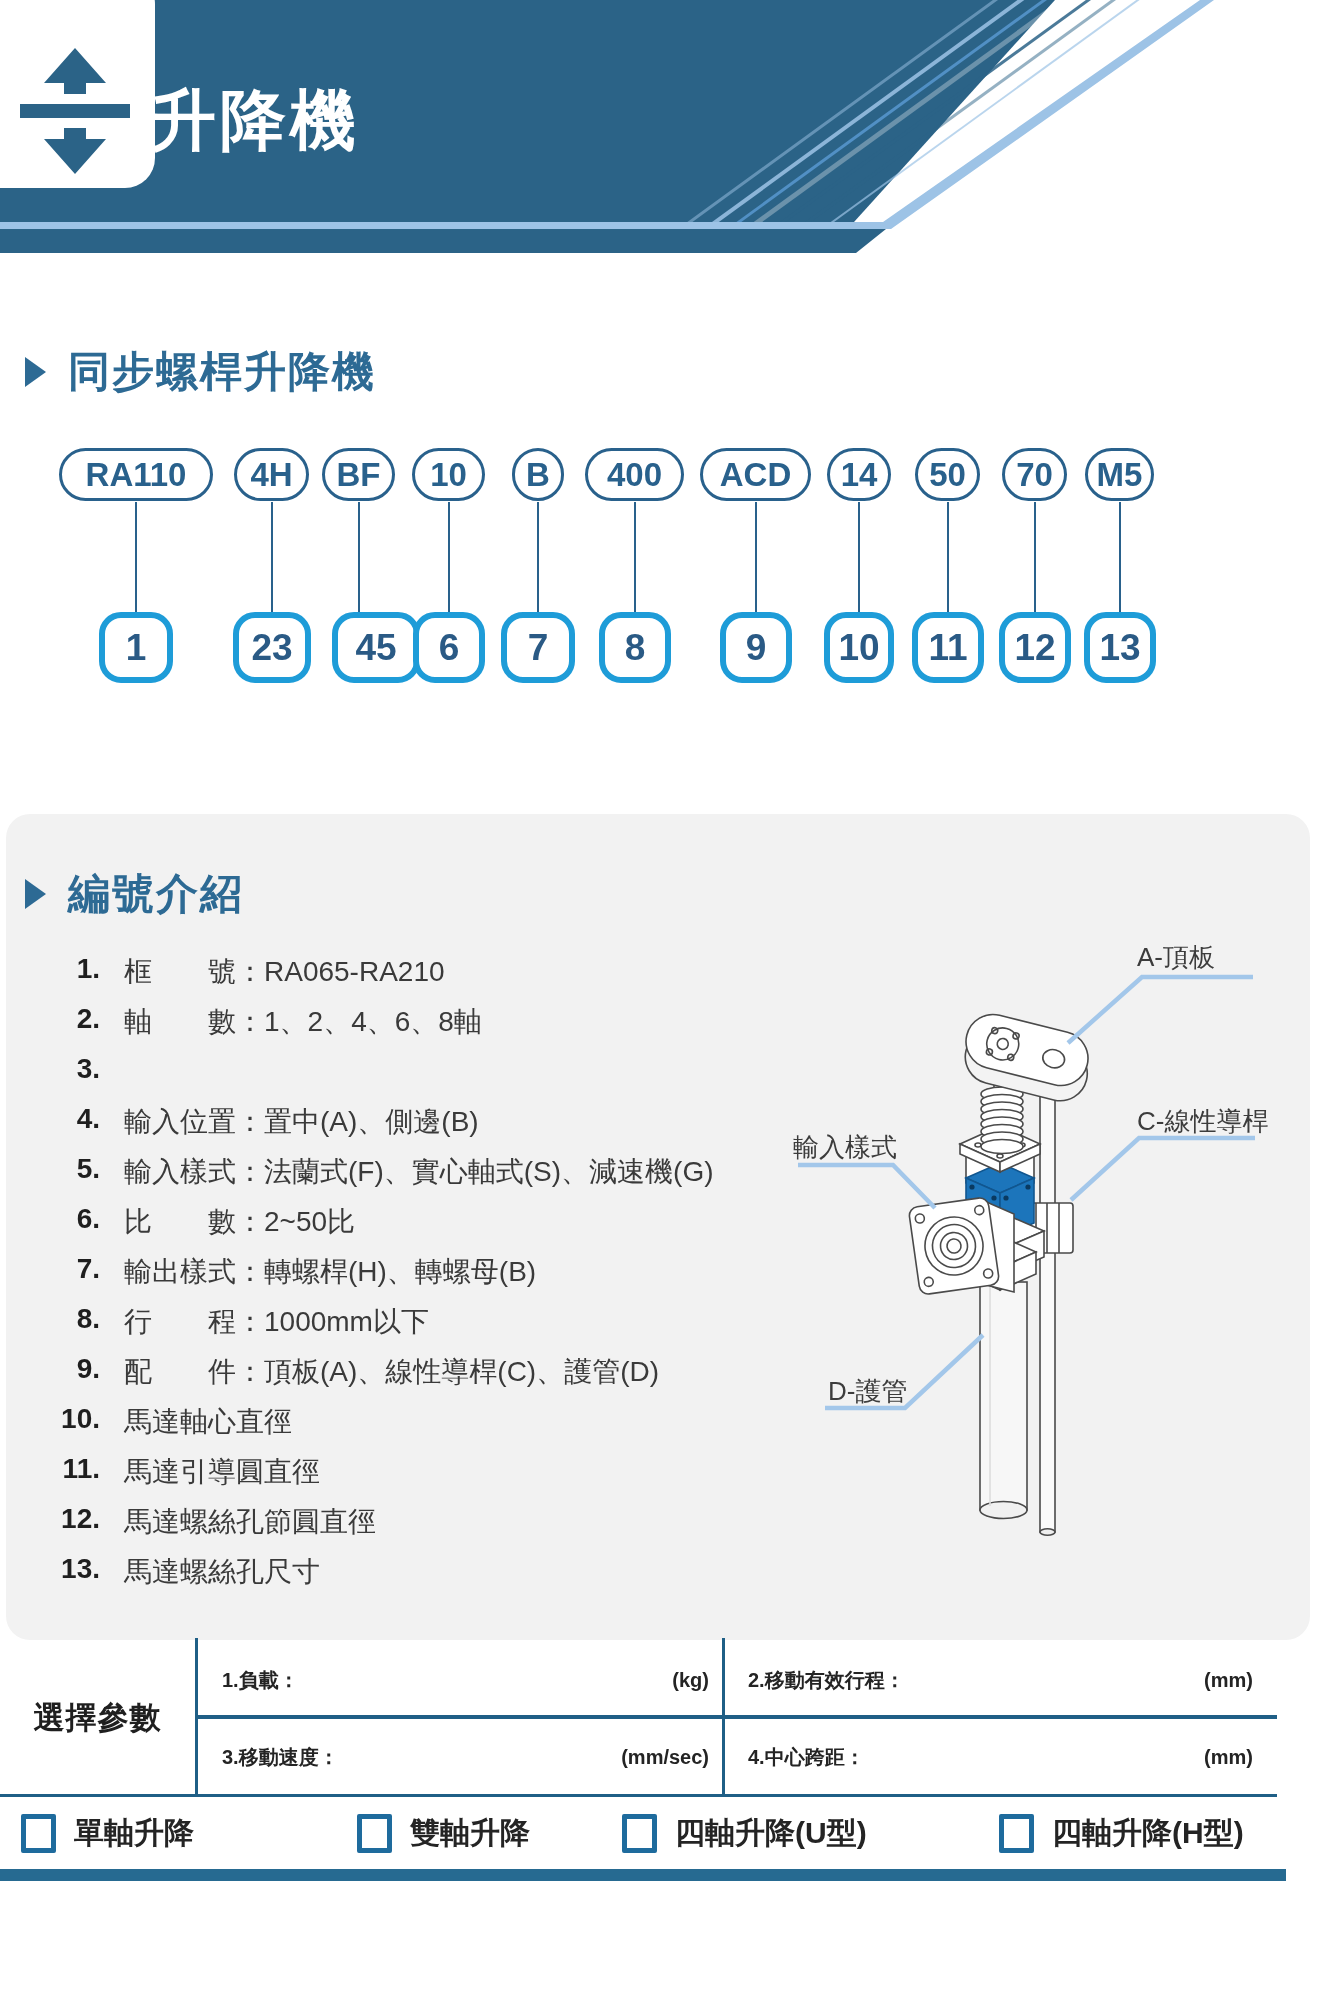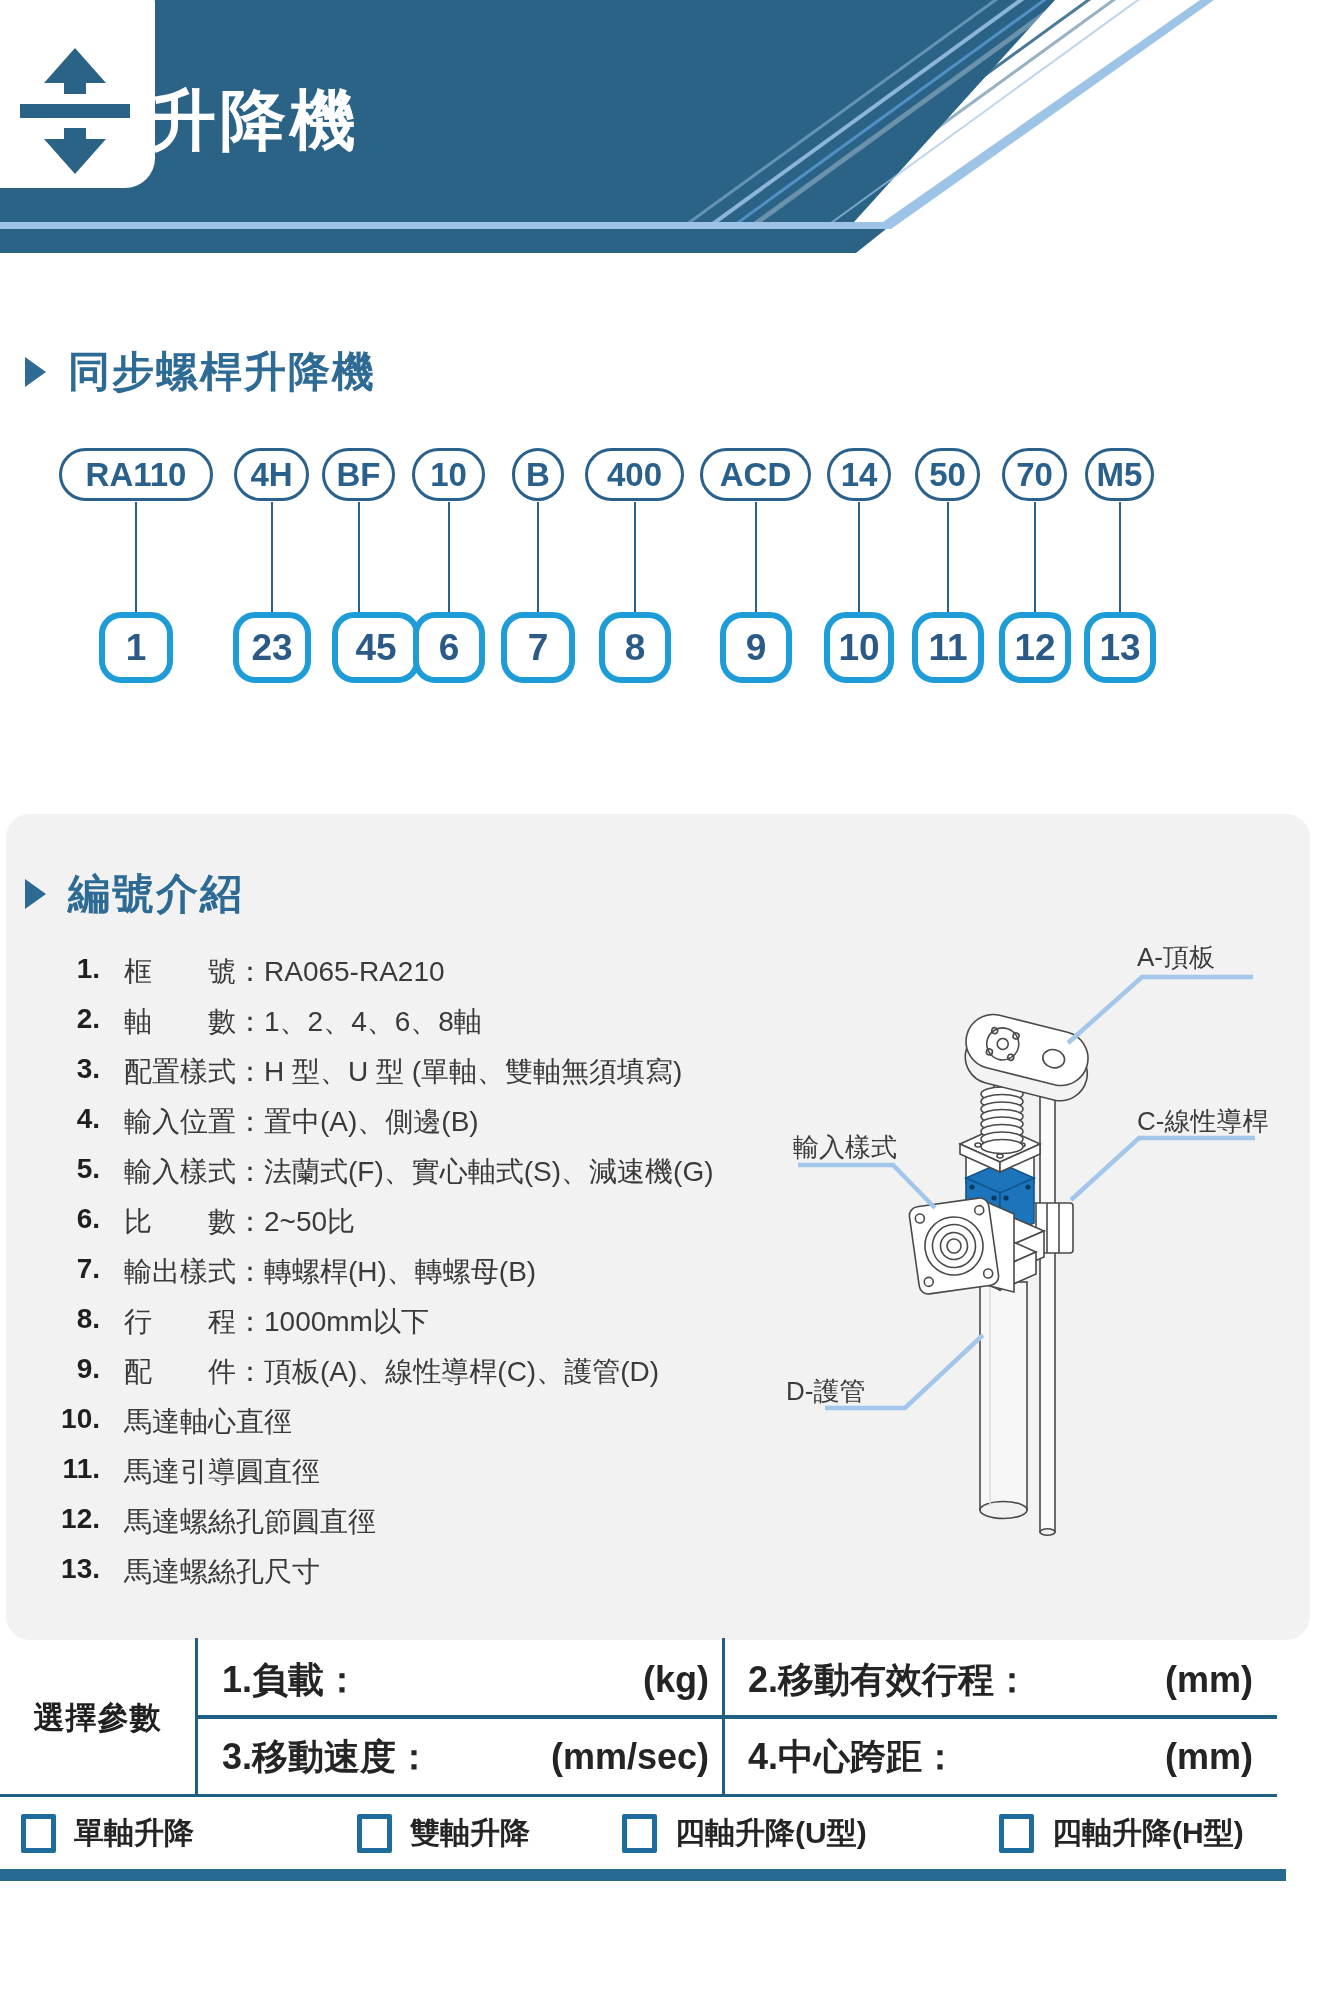--- a/index.html
+++ b/index.html
@@ -48,21 +48,21 @@
 
   
   .diag-label { position:absolute; font-size:26px; color:#3c3c3c; white-space:nowrap; }
 
   
   .tline { position:absolute; background:#1f5f86; }
   .row-header { position:absolute; left:0; top:1638px; width:195px; height:159px;
       display:flex; align-items:center; justify-content:center; font-size:31px;
       font-weight:bold; color:#1f1f1f; letter-spacing:1px; }
   .pcell { position:absolute; display:flex; justify-content:space-between; align-items:center;
-      font-size:36px; font-weight:600; color:#242424; }
+      font-size:20px; font-weight:600; color:#242424; }
 
   
   .opt { position:absolute; top:1813px; display:flex; align-items:center; }
   .opt .box { width:35px; height:39px; background:#fff; border:5px solid #1e6b9d;
       border-radius:2px; }
   .opt .lab { margin-left:18px; font-size:30px; font-weight:bold; color:#242424; }
   .bottom-bar { position:absolute; left:0; top:1869px; width:1286px; height:12px;
       background:#266a91; }
 </style>
 </head>
@@ -144,21 +144,20 @@
   <div class="intro-item" style="top:953px;">
       <span class="n">1.</span>
       <span>框　　號：RA065-RA210</span>
     </div>
   <div class="intro-item" style="top:1003px;">
       <span class="n">2.</span>
       <span>軸　　數：1、2、4、6、8軸</span>
     </div>
   <div class="intro-item" style="top:1053px;">
       <span class="n">3.</span>
-      <span>配置樣式：H 型、U 型 (單軸、雙軸無須填寫)</span>
     </div>
   <div class="intro-item" style="top:1103px;">
       <span class="n">4.</span>
       <span>輸入位置：置中(A)、側邊(B)</span>
     </div>
   <div class="intro-item" style="top:1153px;">
       <span class="n">5.</span>
       <span>輸入樣式：法蘭式(F)、實心軸式(S)、減速機(G)</span>
     </div>
   <div class="intro-item" style="top:1203px;">
@@ -292,21 +291,21 @@
       <polyline points="503,77 392,77 318,143"></polyline>
       <polyline points="505,238 389,238 321,300"></polyline>
       <polyline points="48,265 143,265 185,308"></polyline>
       <polyline points="75,508 155,508 233,435"></polyline>
     </g>
   </svg>
 
   <div class="diag-label" style="left:1137px;top:940px;">A-頂板</div>
   <div class="diag-label" style="left:1137px;top:1104px;">C-線性導桿</div>
   <div class="diag-label" style="left:793px;top:1130px;">輸入樣式</div>
-  <div class="diag-label" style="left:786px;top:1374px;">D-護管</div>
+  <div class="diag-label" style="left:828px;top:1374px;">D-護管</div>
 
   <div class="row-header">選擇參數</div>
   <div class="tline" style="left:195px;top:1638px;width:3px;height:159px;"></div>
   <div class="tline" style="left:722px;top:1638px;width:3px;height:159px;"></div>
   <div class="tline" style="left:195px;top:1715px;width:1082px;height:4px;"></div>
   <div class="tline" style="left:0;top:1794px;width:1277px;height:3px;"></div>
 
   <div class="pcell" style="left:222px;top:1652px;width:487px;height:56px;">
     <span>1.負載：</span>
     <span>(kg)</span>

